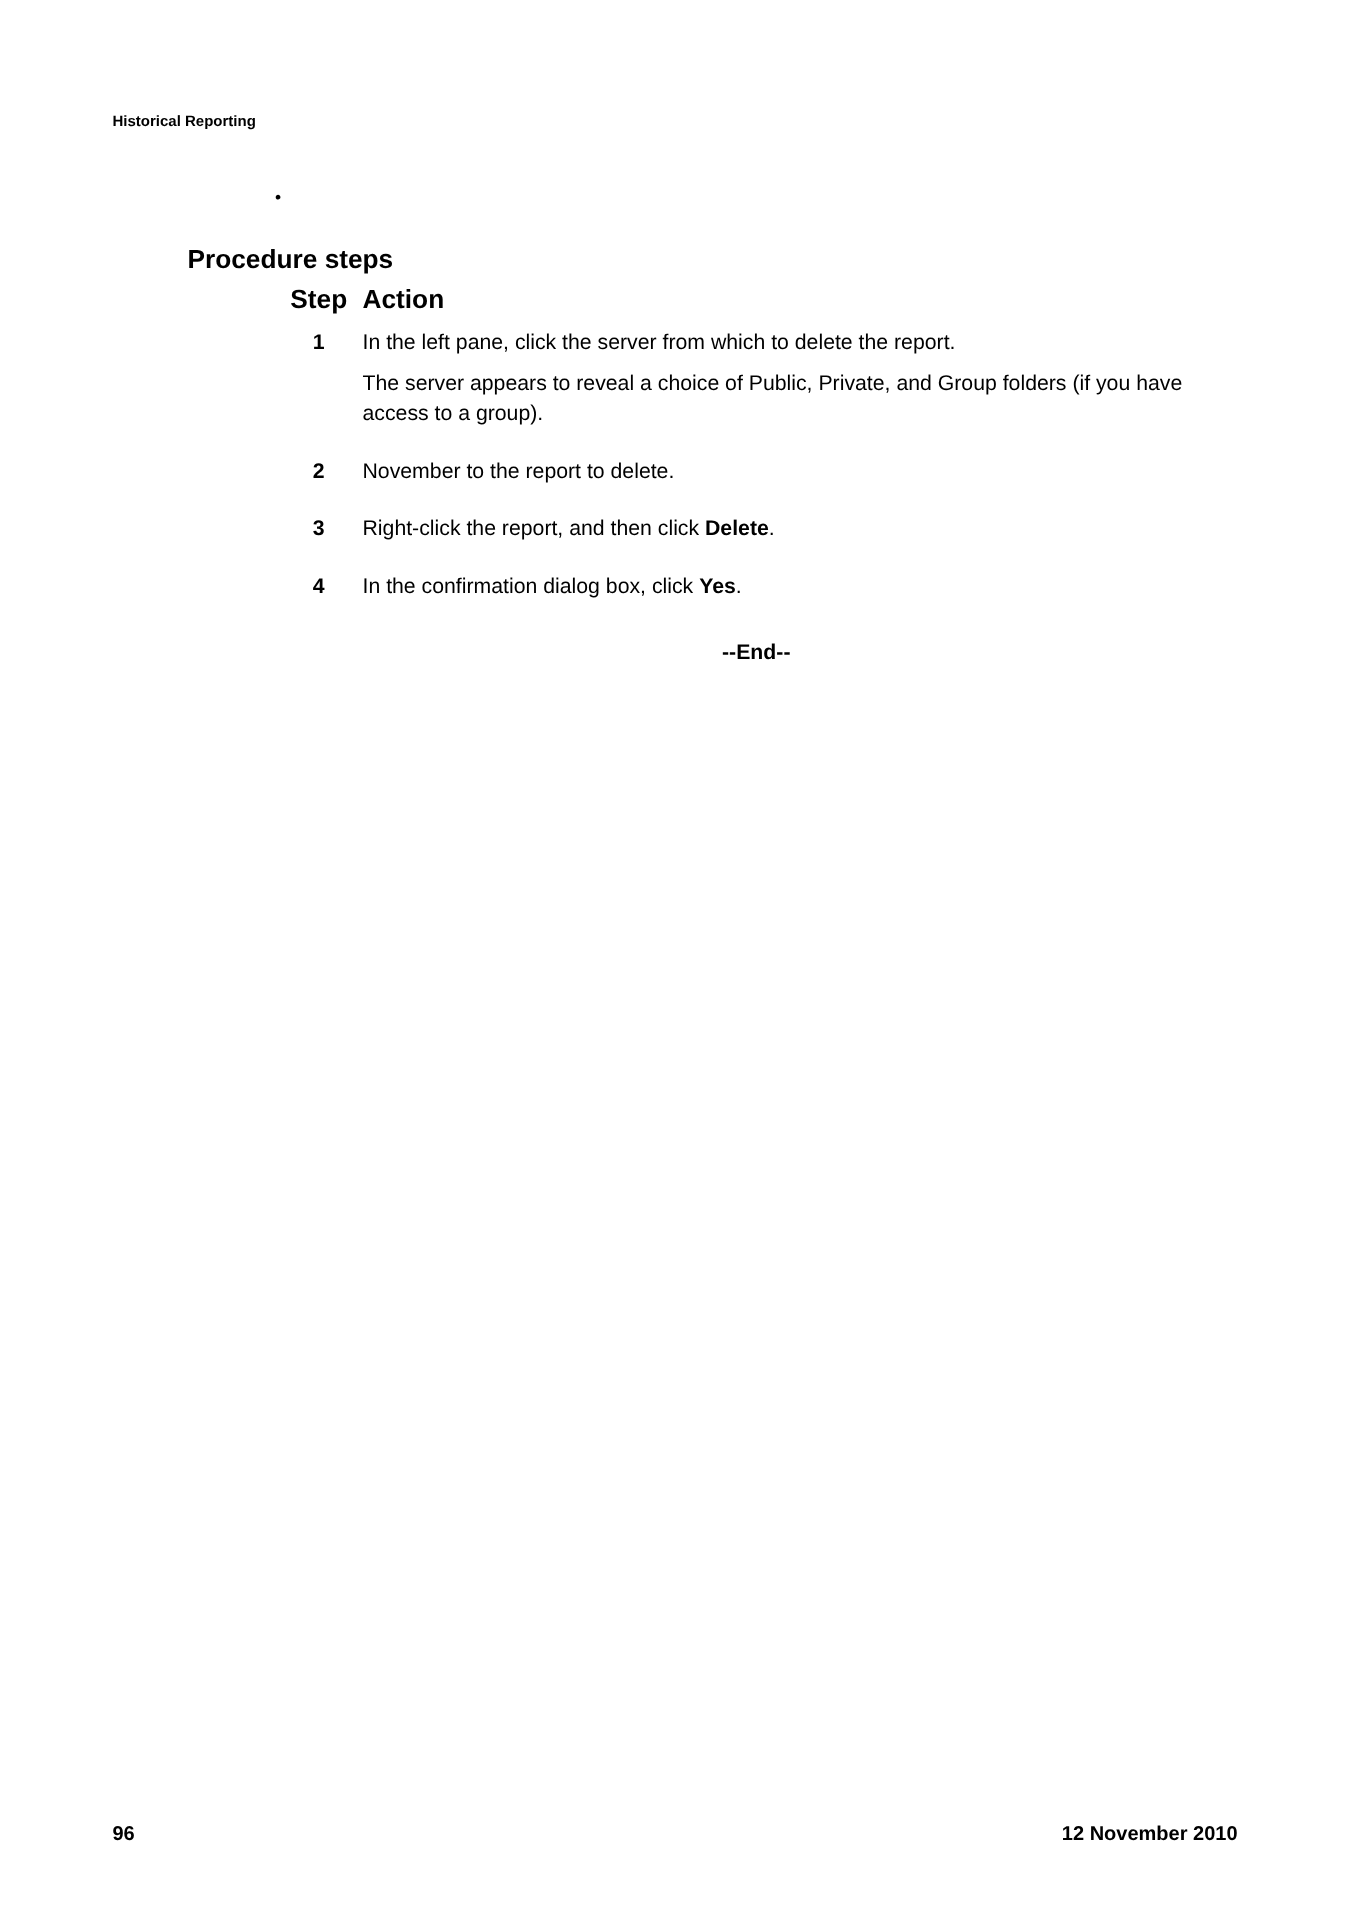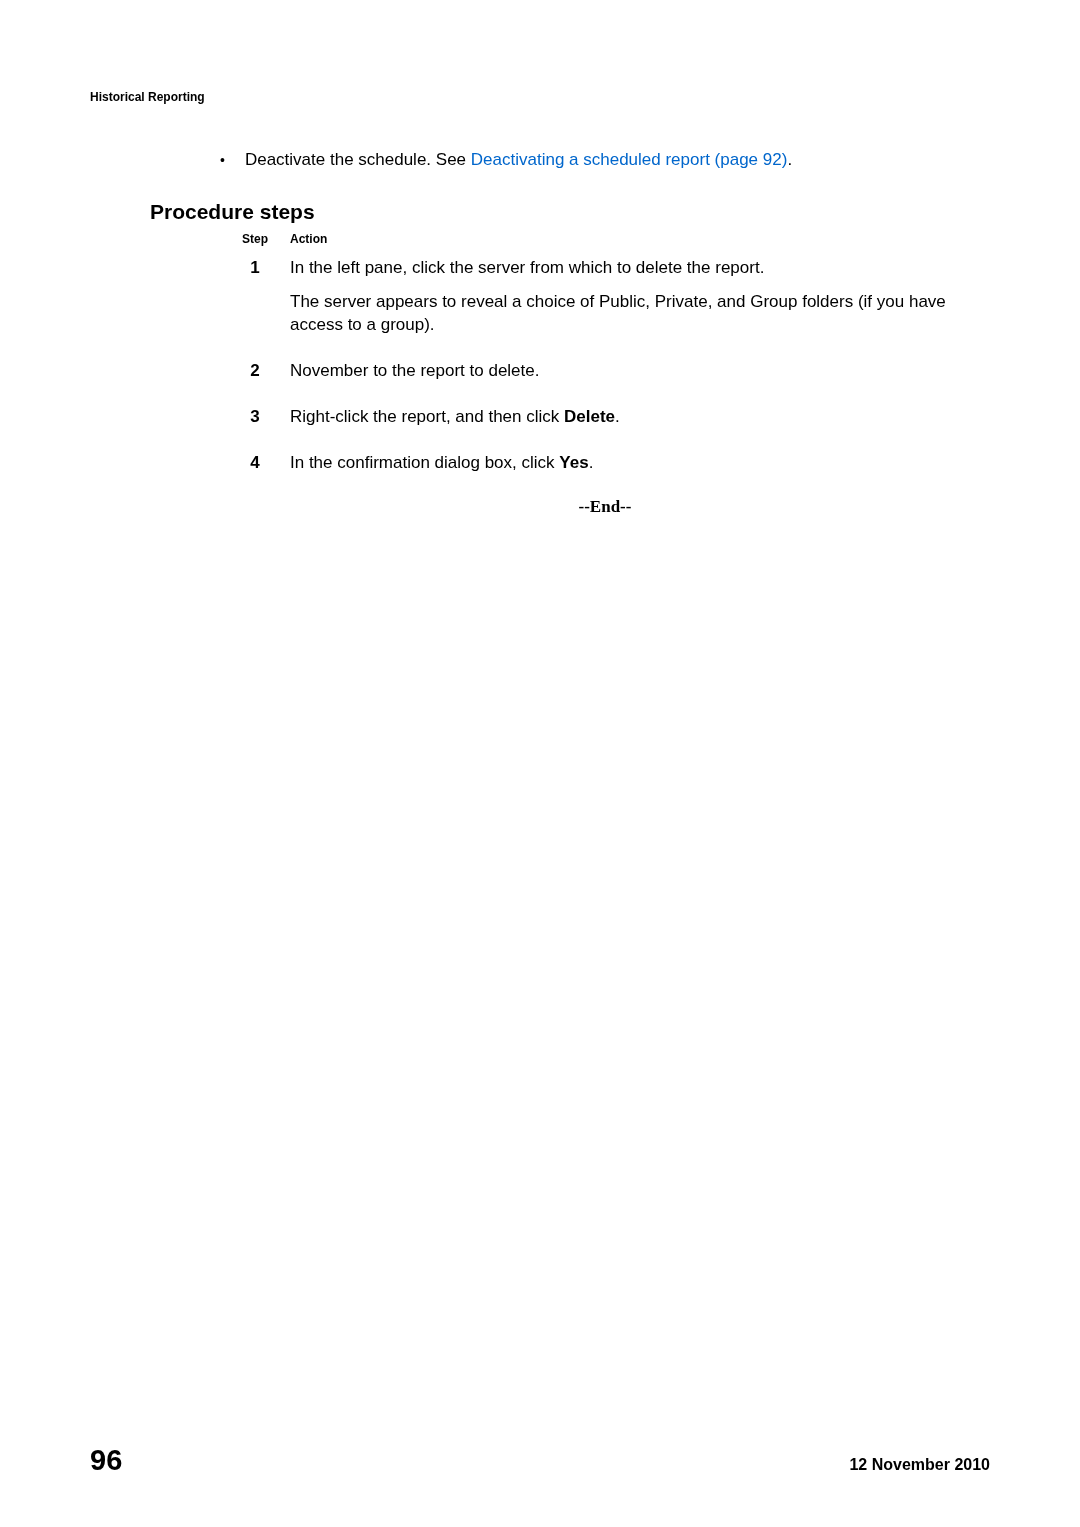--- a/index.html
+++ b/index.html
@@ -47,21 +47,21 @@
       font-weight: bold;
       margin-left: 60px;
       margin-bottom: 8px;
     }
     .steps-table {
       margin-left: 130px;
     }
     .steps-header {
       display: flex;
       font-weight: bold;
-      font-size: 12px;
+      font-size: 21px;
       margin-bottom: 10px;
     }
     .step-col {
       width: 70px;
       text-align: center;
     }
     .action-col {
       flex: 1;
     }
     .step-row {
@@ -82,57 +82,53 @@
     .step-action p {
       margin-bottom: 10px;
     }
     .bold-inline {
       font-weight: bold;
     }
     .end-marker {
       text-align: center;
       font-weight: bold;
       font-size: 17px;
-      margin-top: 12px;
+      margin-top: 22px;
       margin-left: 130px;
       width: calc(100% - 130px);
-      font-family: Liberation Serif, serif;
     }
     .footer {
       position: absolute;
       bottom: 50px;
       left: 90px;
       right: 90px;
       display: flex;
       justify-content: space-between;
       align-items: baseline;
       font-size: 16px;
       font-weight: bold;
     }
     .footer-left {
       display: flex;
       align-items: baseline;
     }
     .page-number {
-      font-size: 29px;
+      font-size: 16px;
       margin-right: 18px;
     }
   </style>
 </head>
 <body>
 
 <div class="page-container">
   <div class="running-header">Historical Reporting</div>
 
   <div class="bullet-section">
     <div class="bullet-item">
       <span class="bullet-marker">•</span>
-      <span>
-        <span>Deactivate the schedule. See </span><span class="link-text">Deactivating a scheduled report (page 92)</span><span>.</span>
-      </span>
     </div>
   </div>
 
   <div class="section-heading">Procedure steps</div>
 
   <div class="steps-table">
     <div class="steps-header">
       <div class="step-col">Step</div>
       <div class="action-col">Action</div>
     </div>

